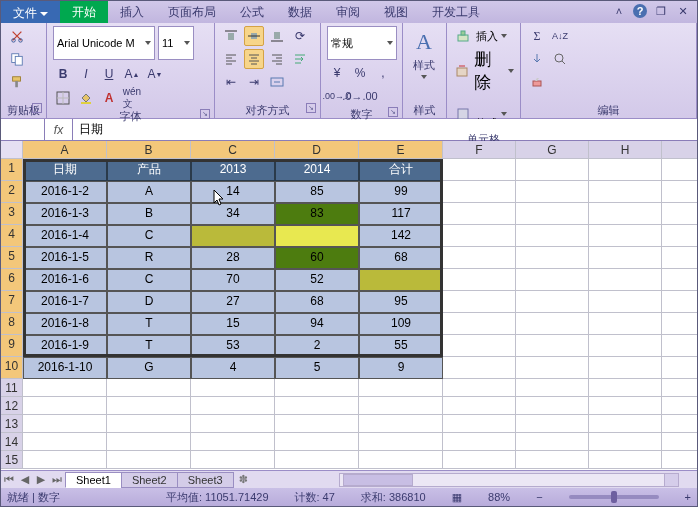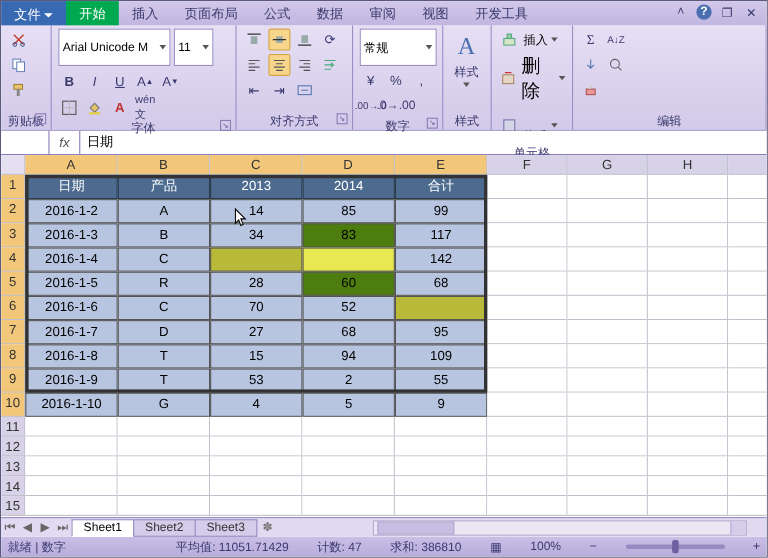--- a/index.html
+++ b/index.html
@@ -543,20 +543,20 @@
     </div>
 </div>
 
 <div class="statusbar">
   <span>就绪 | 数字</span>
   <div class="status-right">
     <span>平均值: 11051.71429</span>
     <span>计数: 47</span>
     <span>求和: 386810</span>
     <span>▦</span>
-    <span>100%</span>
+    <span>88%</span>
     <span>−</span>
     <div class="zoom-slider">
         <div class="thumb"></div>
       </div>
     <span>+</span>
   </div>
 </div>
 
 </body></html>

